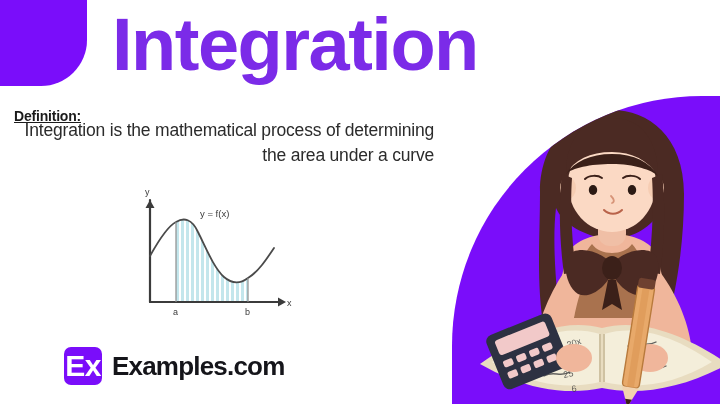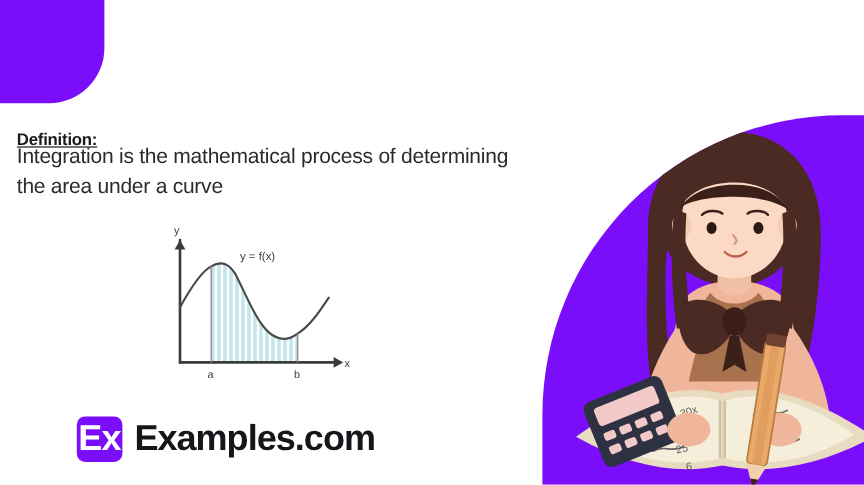--- a/index.html
+++ b/index.html
@@ -53,20 +53,21 @@
     text-decoration:underline;
     letter-spacing:-0.2px;
   }
   #definition-text{
     position:absolute;left:14px;top:118px;
     width:420px;
     font-size:17.5px;
     line-height:25px;
     color:#2b2b2b;
     letter-spacing:-0.2px;
+    text-align:right;
   }
 
   
   #graph{
     position:absolute;left:136px;top:184px;
     width:160px;height:152px;
   }
 
   
   #logo{
@@ -76,31 +77,32 @@
   #logo-badge{
     width:38px;height:38px;
     border-radius:7px;
     background:#7a0dfa;
     color:#ffffff;
     font-size:30px;font-weight:bold;
     display:flex;align-items:center;justify-content:center;
     letter-spacing:-0.5px;
   }
   #logo-text{
-    font-size:30px;font-weight:bold;color:#15151a;
+    font-size:26px;font-weight:bold;color:#15151a;
     letter-spacing:-0.8px;
   }
 </style>
 </head>
 <body>
 
 <div id="card">
 
   <div id="corner-blob"></div>
 
+  <h1 id="title">Integration</h1>
 
   <div id="definition-label">Definition:</div>
   <div id="definition-text">Integration is the mathematical process of determining the area under a curve</div>
 
   <svg id="graph" viewBox="0 0 160 152">
     <defs>
       <pattern id="hatch" width="5" height="152" patternUnits="userSpaceOnUse">
         <rect x="0" y="0" width="5" height="152" fill="#ffffff"></rect>
         <rect x="0" y="0" width="3" height="152" fill="#c3e6ec"></rect>
       </pattern>

